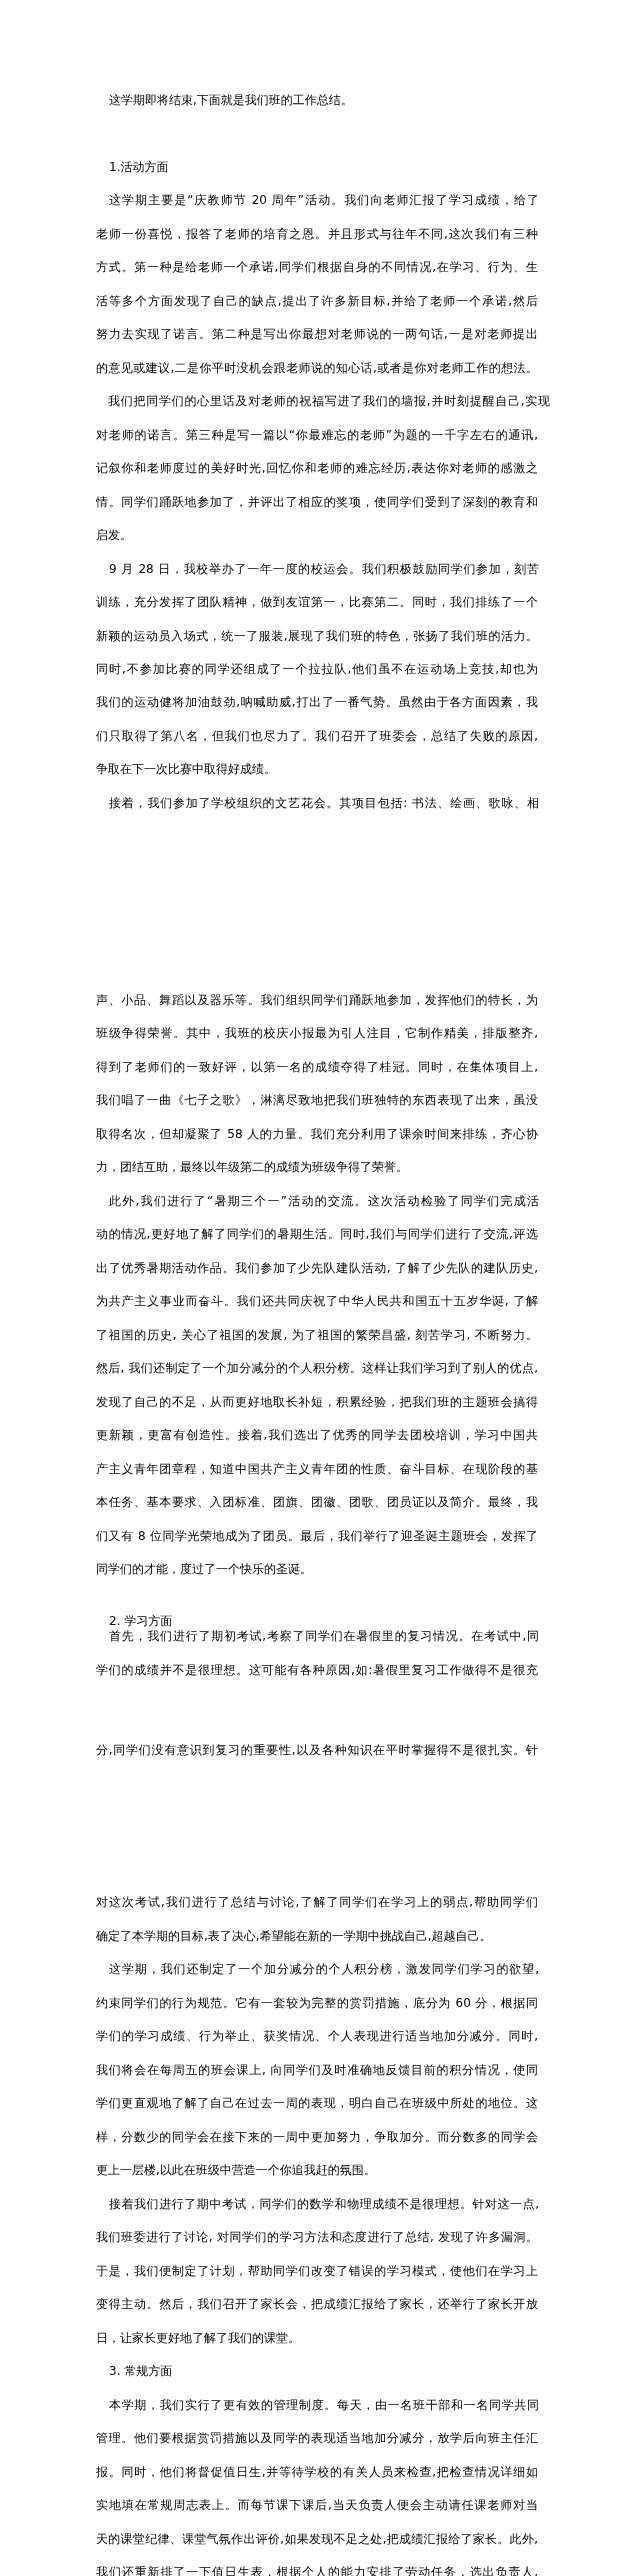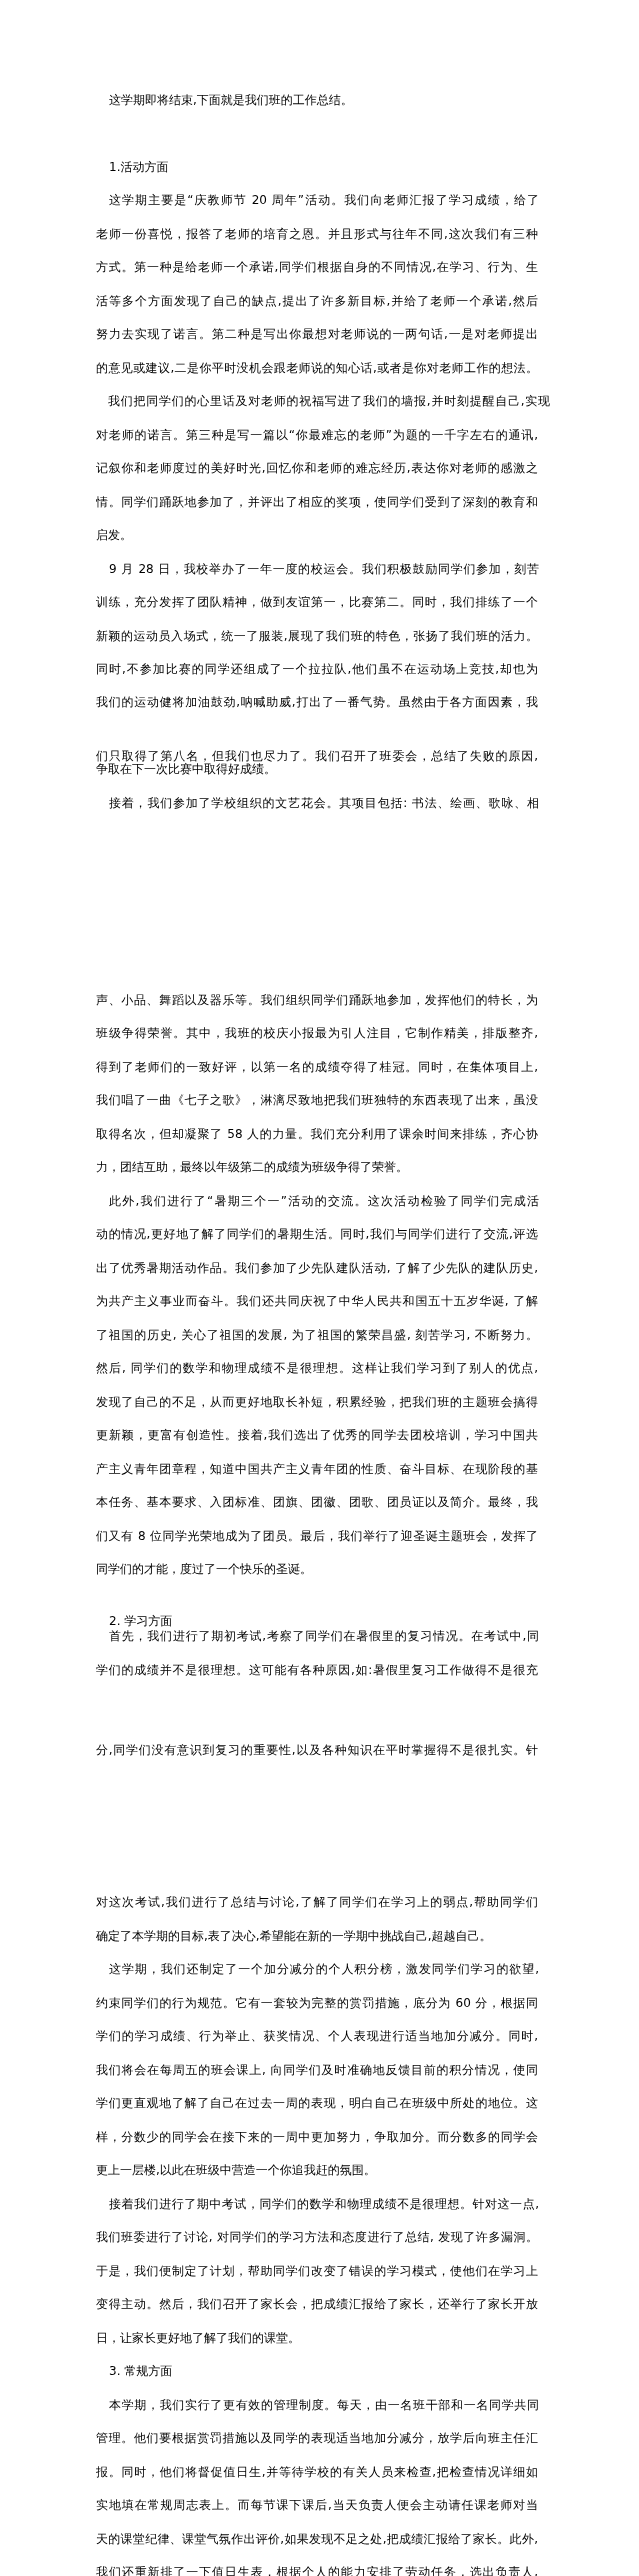--- a/index.html
+++ b/index.html
@@ -47,37 +47,37 @@
         <div class="line full" style="top: 393px; left: 92px; width: 442px; margin-left: 16px;">我们把同学们的心里话及对老师的祝福写进了我们的墙报,并时刻提醒自己,实现</div>
         <div class="line full" style="top: 427px; left: 96px; width: 442px;">对老师的诺言。第三种是写一篇以“你最难忘的老师”为题的一千字左右的通讯,</div>
         <div class="line full" style="top: 460px; left: 96px; width: 442px;">记叙你和老师度过的美好时光,回忆你和老师的难忘经历,表达你对老师的感激之</div>
         <div class="line full" style="top: 494px; left: 96px; width: 442px;">情。同学们踊跃地参加了，并评出了相应的奖项，使同学们受到了深刻的教育和</div>
         <div class="line" style="top: 527px; left: 96px;">启发。</div>
         <div class="line full" style="top: 561px; left: 109px; width: 430px;">9 月 28 日，我校举办了一年一度的校运会。我们积极鼓励同学们参加，刻苦</div>
         <div class="line full" style="top: 594px; left: 96px; width: 442px;">训练，充分发挥了团队精神，做到友谊第一，比赛第二。同时，我们排练了一个</div>
         <div class="line full" style="top: 628px; left: 96px; width: 442px;">新颖的运动员入场式，统一了服装,展现了我们班的特色，张扬了我们班的活力。</div>
         <div class="line full" style="top: 661px; left: 96px; width: 442px;">同时,不参加比赛的同学还组成了一个拉拉队,他们虽不在运动场上竞技,却也为</div>
         <div class="line full" style="top: 694px; left: 96px; width: 442px;">我们的运动健将加油鼓劲,呐喊助威,打出了一番气势。虽然由于各方面因素，我</div>
-        <div class="line full" style="top: 728px; left: 96px; width: 442px; margin-top: 20px;">们只取得了第八名，但我们也尽力了。我们召开了班委会，总结了失败的原因,</div>
+        <div class="line full" style="top: 728px; left: 96px; width: 442px;">们只取得了第八名，但我们也尽力了。我们召开了班委会，总结了失败的原因,</div>
         <div class="line" style="top: 761px; left: 96px;">争取在下一次比赛中取得好成绩。</div>
         <div class="line full" style="top: 795px; left: 109px; width: 430px;">接着，我们参加了学校组织的文艺花会。其项目包括: 书法、绘画、歌咏、相</div>
       </div>
       <div>
         <div class="line full" style="top: 992px; left: 96px; width: 442px;">声、小品、舞蹈以及器乐等。我们组织同学们踊跃地参加，发挥他们的特长，为</div>
         <div class="line full" style="top: 1025px; left: 96px; width: 442px;">班级争得荣誉。其中，我班的校庆小报最为引人注目，它制作精美，排版整齐,</div>
         <div class="line full" style="top: 1059px; left: 96px; width: 442px;">得到了老师们的一致好评，以第一名的成绩夺得了桂冠。同时，在集体项目上,</div>
         <div class="line full" style="top: 1092px; left: 96px; width: 442px;">我们唱了一曲《七子之歌》，淋漓尽致地把我们班独特的东西表现了出来，虽没</div>
         <div class="line full" style="top: 1126px; left: 96px; width: 442px;">取得名次，但却凝聚了 58 人的力量。我们充分利用了课余时间来排练，齐心协</div>
         <div class="line" style="top: 1159px; left: 96px;">力，团结互助，最终以年级第二的成绩为班级争得了荣誉。</div>
         <div class="line full" style="top: 1193px; left: 109px; width: 430px;">此外,我们进行了“暑期三个一”活动的交流。这次活动检验了同学们完成活</div>
         <div class="line full" style="top: 1226px; left: 96px; width: 442px;">动的情况,更好地了解了同学们的暑期生活。同时,我们与同学们进行了交流,评选</div>
         <div class="line full" style="top: 1260px; left: 96px; width: 442px;">出了优秀暑期活动作品。我们参加了少先队建队活动, 了解了少先队的建队历史,</div>
         <div class="line full" style="top: 1293px; left: 96px; width: 442px;">为共产主义事业而奋斗。我们还共同庆祝了中华人民共和国五十五岁华诞, 了解</div>
         <div class="line full" style="top: 1327px; left: 96px; width: 442px;">了祖国的历史, 关心了祖国的发展, 为了祖国的繁荣昌盛, 刻苦学习, 不断努力。</div>
-        <div class="line full" style="top: 1360px; left: 96px; width: 442px;">然后, 同学们的数学和物理成绩不是很理想。这样让我们学习到了别人的优点,</div>
+        <div class="line full" style="top: 1360px; left: 96px; width: 442px;">然后, 我们还制定了一个加分减分的个人积分榜。这样让我们学习到了别人的优点,</div>
         <div class="line full" style="top: 1394px; left: 96px; width: 442px;">发现了自己的不足，从而更好地取长补短，积累经验，把我们班的主题班会搞得</div>
         <div class="line full" style="top: 1427px; left: 96px; width: 442px;">更新颖，更富有创造性。接着,我们选出了优秀的同学去团校培训，学习中国共</div>
         <div class="line full" style="top: 1461px; left: 96px; width: 442px;">产主义青年团章程，知道中国共产主义青年团的性质、奋斗目标、在现阶段的基</div>
         <div class="line full" style="top: 1494px; left: 96px; width: 442px;">本任务、基本要求、入团标准、团旗、团徽、团歌、团员证以及简介。最终，我</div>
         <div class="line full" style="top: 1528px; left: 96px; width: 442px;">们又有 8 位同学光荣地成为了团员。最后，我们举行了迎圣诞主题班会，发挥了</div>
         <div class="line" style="top: 1561px; left: 96px;">同学们的才能，度过了一个快乐的圣诞。</div>
         <div class="line" style="top: 1595px; left: 109px; margin-top: 18px;">2. 学习方面</div>
         <div class="line full" style="top: 1628px; left: 109px; width: 430px;">首先，我们进行了期初考试,考察了同学们在暑假里的复习情况。在考试中,同</div>
         <div class="line full" style="top: 1662px; left: 96px; width: 442px;">学们的成绩并不是很理想。这可能有各种原因,如:暑假里复习工作做得不是很充</div>
         <div class="line full" style="top: 1695px; left: 96px; width: 442px; margin-top: 47px;">分,同学们没有意识到复习的重要性,以及各种知识在平时掌握得不是很扎实。针</div>

